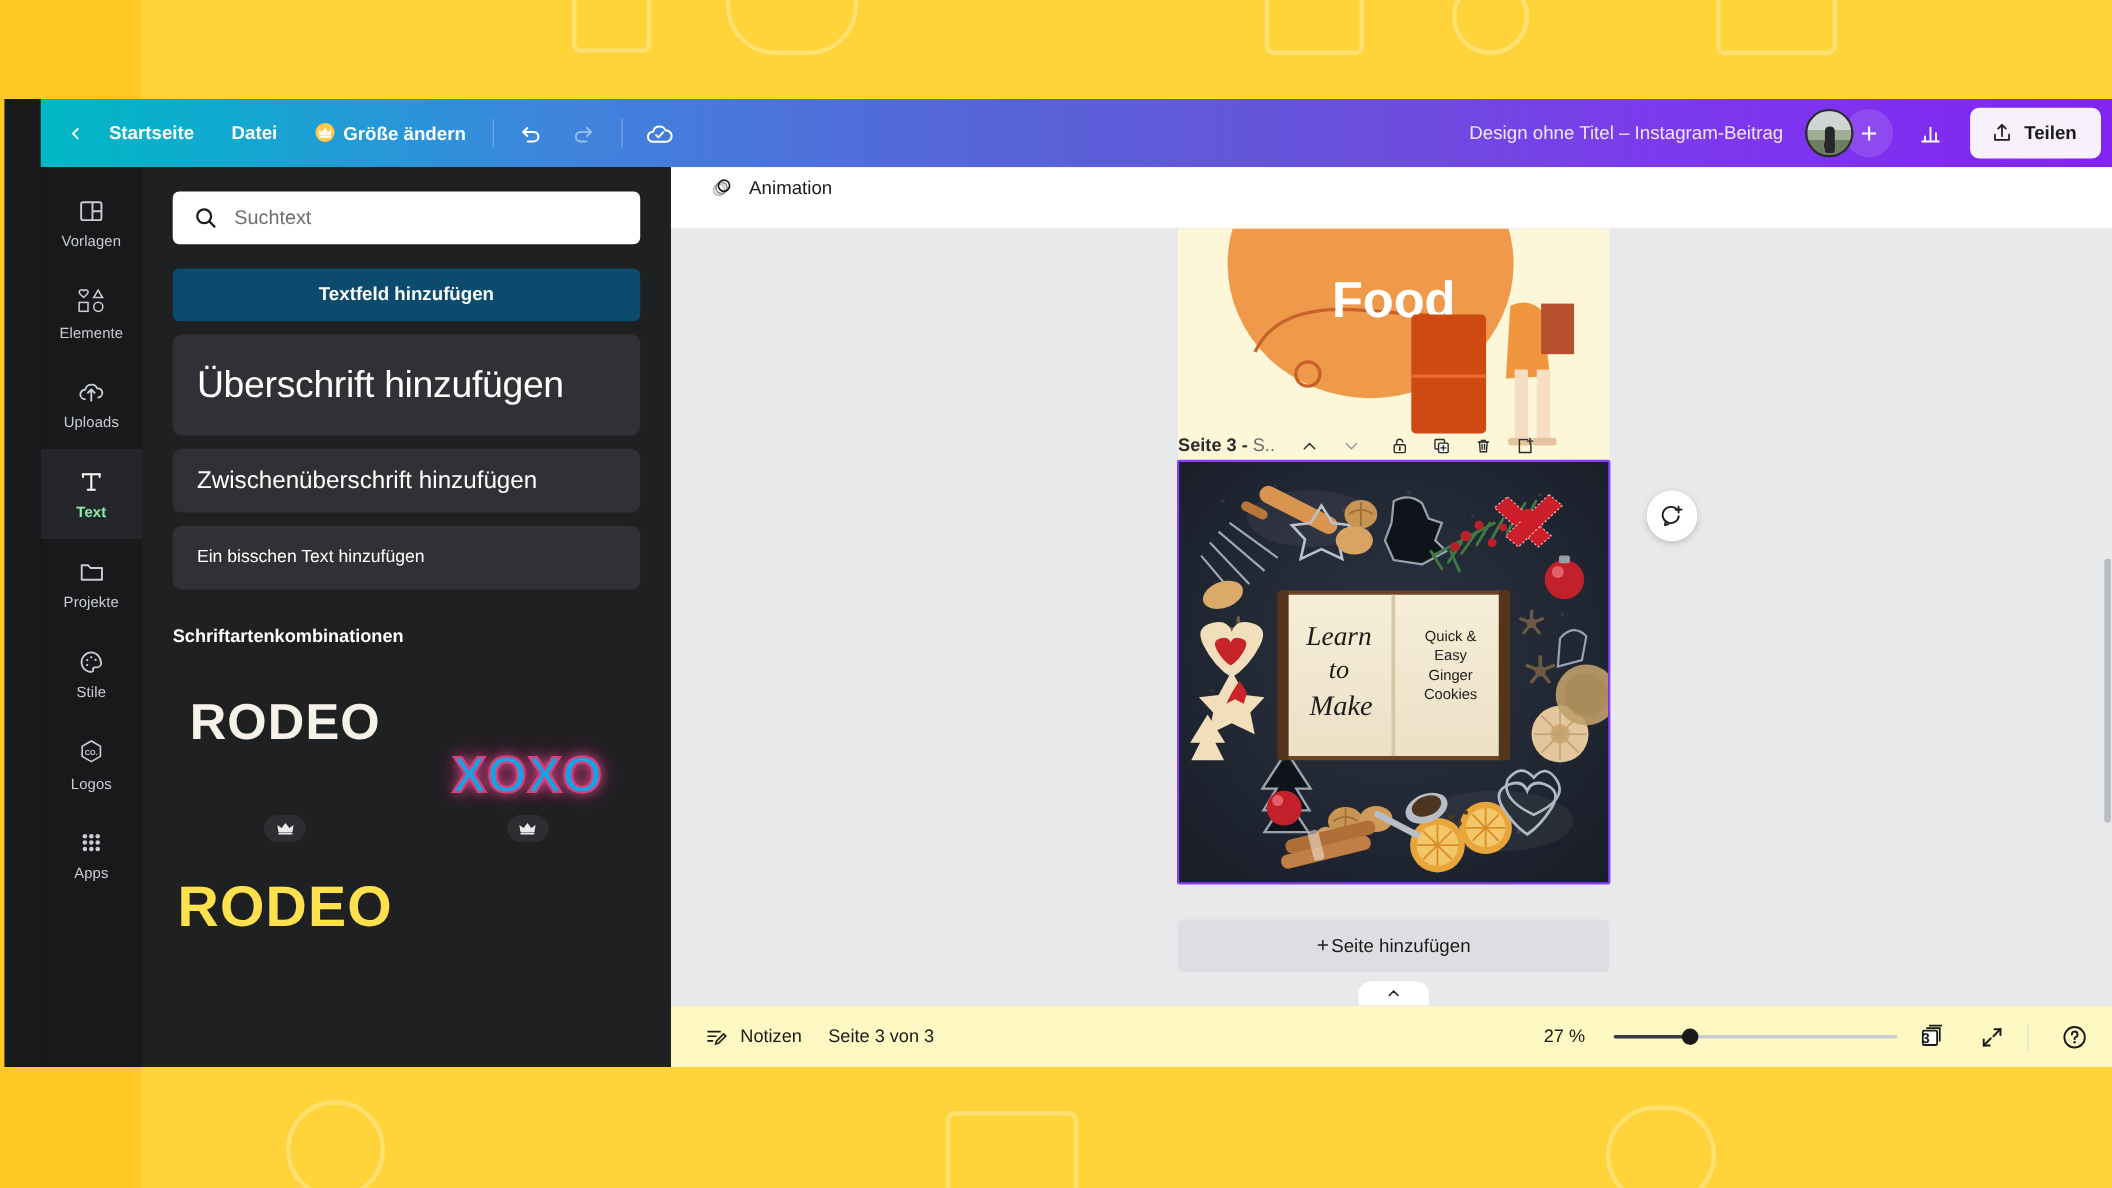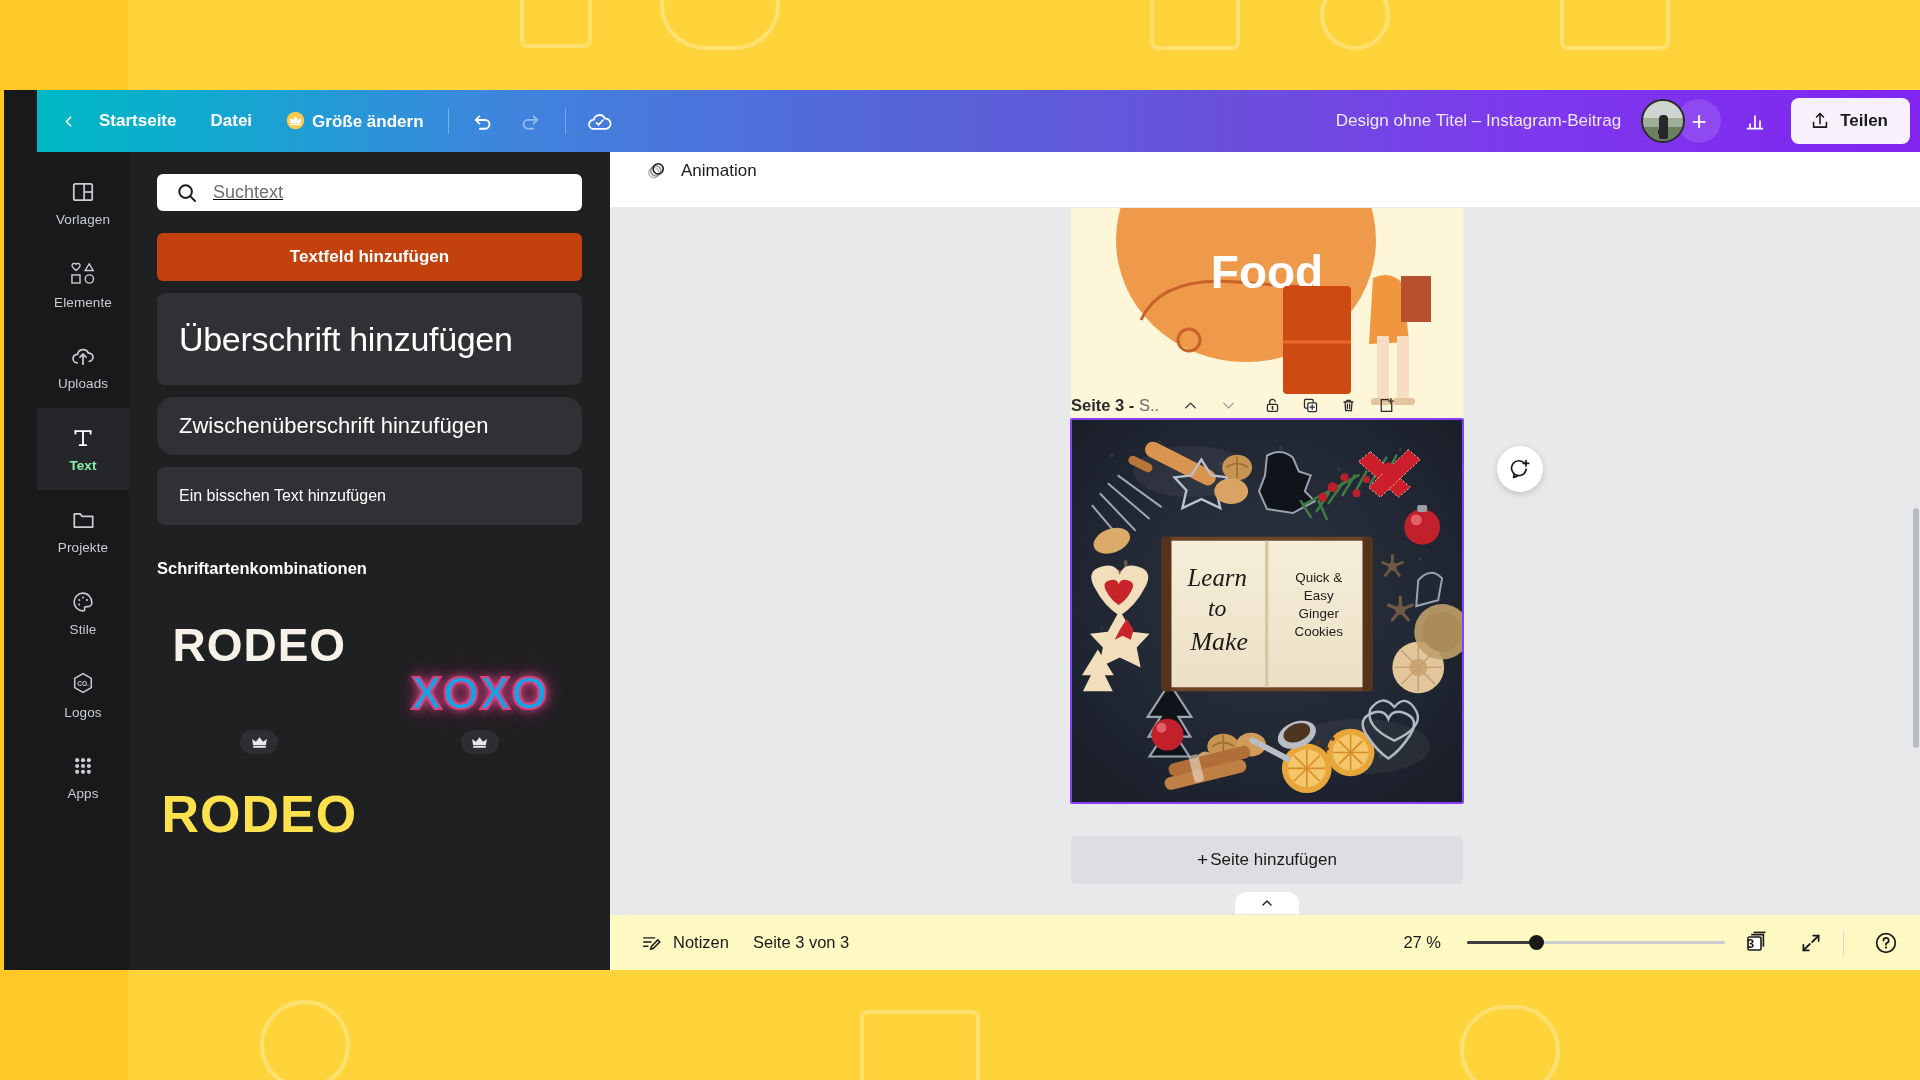--- a/index.html
+++ b/index.html
@@ -123,53 +123,53 @@
   .rail-item .lbl { font-size: 13.5px; letter-spacing: .1px; }
   .rail-item.active .lbl { font-weight: 700; }
 
   
   .panel {
     width: 481px; background: #1f2022; flex: none;
     position: relative; padding: 22px 0 0 0; overflow: hidden;
   }
   .search-wrap { padding: 0 28px; }
   .search-box {
-    height: 37px; background: #fff; border-radius: 6px;
-    display: flex; align-items: center; gap: 14px; padding: 0 18px; text-decoration: underline;
+    height: 48px; background: #fff; border-radius: 6px;
+    display: flex; align-items: center; gap: 14px; padding: 0 18px;
   }
   .search-box input {
     border: none; outline: none; font-size: 18px;
     color: #2b2b2b; flex: 1; background: transparent;
     font-family: "Liberation Sans", sans-serif;
   }
   .search-box input::placeholder { color: #6e6e6e; }
 
   .add-text-btn {
     margin: 22px 28px 0 28px; height: 48px;
-    background: #c2410c; border-radius: 6px;
+    background: #0c4a6e; border-radius: 6px;
     display: flex; align-items: center; justify-content: center;
     color: #fff; font-size: 17px; font-weight: 700; cursor: pointer; text-align: center;
   }
 
   .brand-row {
     margin: 24px 28px 0 28px;
     display: flex; align-items: center; gap: 10px;
     color: #fff;
   }
   .brand-row .title { font-size: 16.5px; font-weight: 700; flex: 1; }
   .brand-row .edit { font-size: 16.5px; font-weight: 700; cursor: pointer; }
 
   .tcard {
     margin: 12px 28px 0 28px;
     background: #303134; border-radius: 8px;
     display: flex; align-items: center;
     padding: 0 22px; color: #fff; cursor: pointer;
   }
   .tcard.h1 { height: 92px; font-size: 34px; line-height: 1.08; font-weight: 400; letter-spacing:-0.3px;}
-  .tcard.h2 { height: 58px; font-size: 22px; border-radius: 17px; }
+  .tcard.h2 { height: 58px; font-size: 22px; }
   .tcard.h3 { height: 58px; font-size: 16px; }
 
   .section-title {
     margin: 34px 28px 0 28px;
     color: #fff; font-size: 16.5px; font-weight: 700;
   }
 
   .combo-grid {
     margin: 22px 28px 0 28px;
     display: grid; grid-template-columns: 1fr 1fr; gap: 16px;

